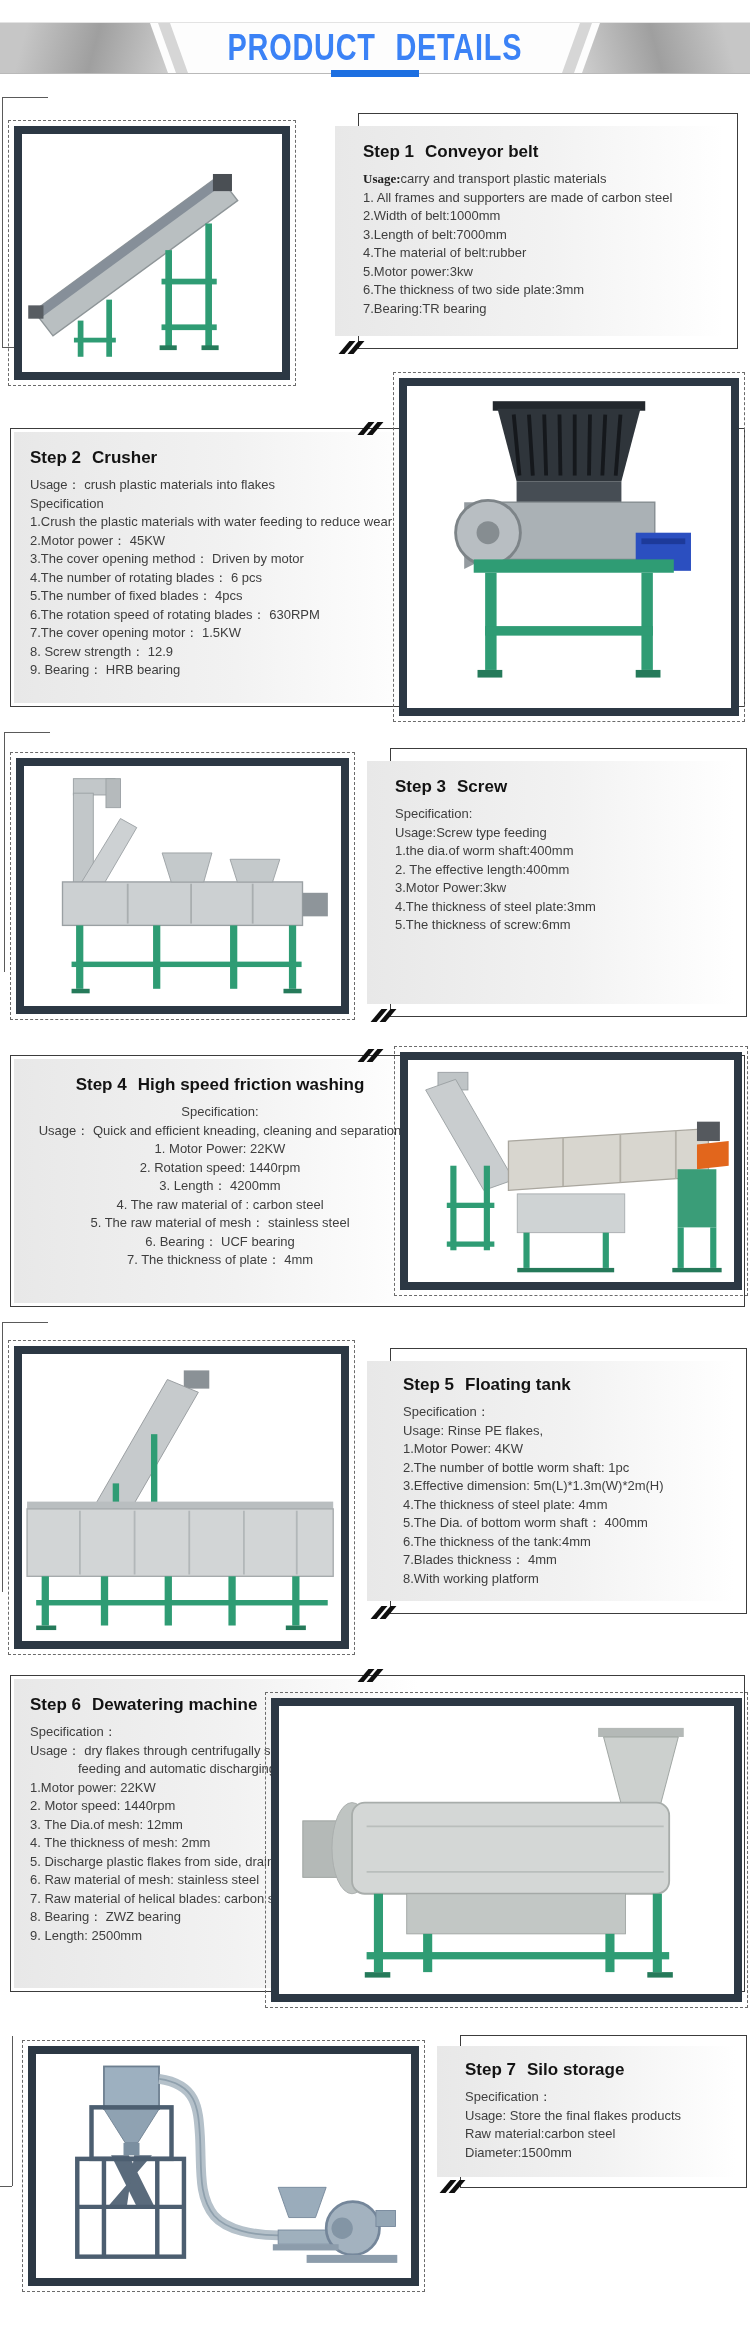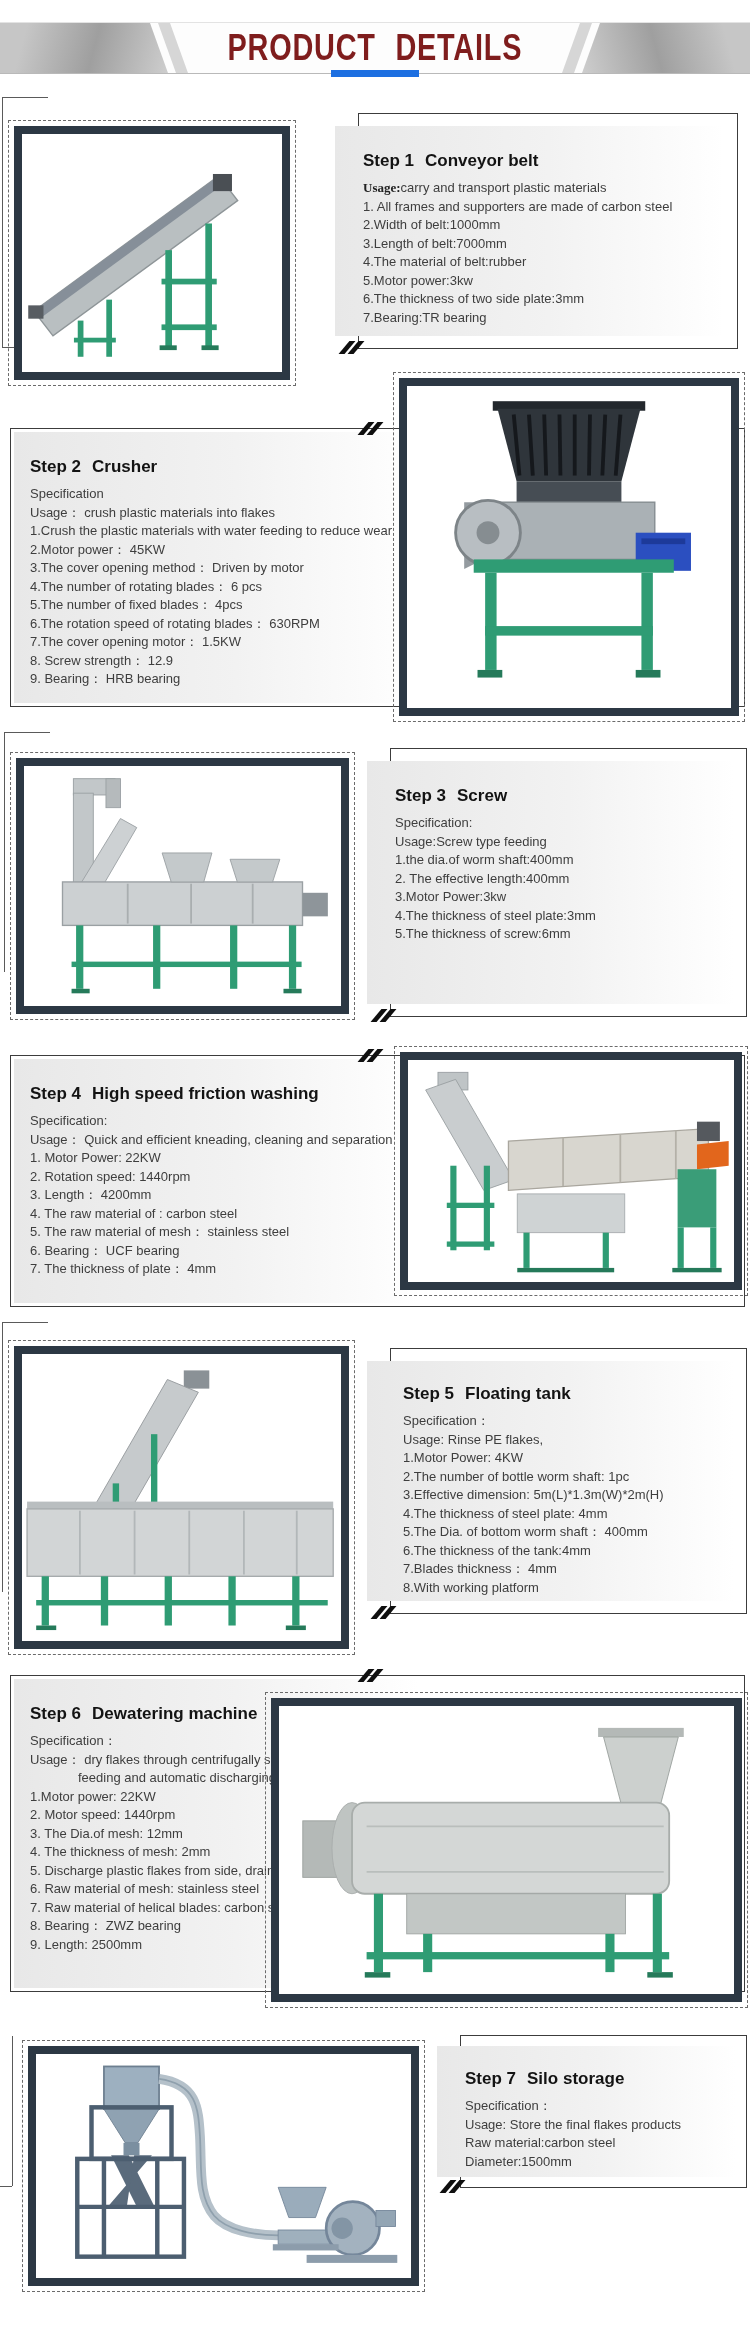--- a/index.html
+++ b/index.html
@@ -12,29 +12,29 @@
   .shape{position:absolute;top:0;height:50px;}
   .big-l{left:0;width:170px;background:linear-gradient(105deg,#c6c6c6 15%,#9f9f9f 55%,#cfcfcf 100%);
          clip-path:polygon(0 0,150px 0,168px 50px,0 50px);}
   .stripe-l{left:0;width:192px;background:#d6d6d6;
          clip-path:polygon(158px 0,170px 0,188px 50px,176px 50px);}
   .big-r{right:0;width:170px;background:linear-gradient(255deg,#c6c6c6 15%,#9f9f9f 55%,#cfcfcf 100%);
          clip-path:polygon(20px 0,170px 0,170px 50px,2px 50px);}
   .stripe-r{right:0;width:192px;background:#d6d6d6;
          clip-path:polygon(22px 0,34px 0,16px 50px,4px 50px);}
   .banner-title{position:absolute;left:0;right:0;top:3px;text-align:center;
-         font-size:37px;font-weight:bold;color:#7f1d1d;line-height:44px;}
+         font-size:37px;font-weight:bold;color:#3b82f6;line-height:44px;}
   .banner-title span{display:inline-block;transform:scaleX(0.78);word-spacing:14px;letter-spacing:1px;}
   .banner-underline{position:absolute;left:50%;bottom:-4px;transform:translateX(-50%);
          width:88px;height:7px;background:#1c6fe1;}
 
   
   .tbox{position:absolute;border:1px solid #3c3c3c;background:#fff;z-index:1;}
   .panel{position:absolute;background:linear-gradient(90deg,#e8e8e8 0%,#f2f2f2 55%,#ffffff 100%);}
-  .step-title{font-size:17px;font-weight:bold;color:#131313;margin:13px 0 8px 0;white-space:nowrap;}
+  .step-title{font-size:17px;font-weight:bold;color:#131313;margin:4px 0 8px 0;white-space:nowrap;}
   .step-title .mname{margin-left:11px;}
   .spec-line{font-size:13px;color:#3e3e3e;line-height:18.5px;padding-left:12px;text-indent:-12px;}
   .spec-line.no-hang{padding-left:0;text-indent:0;}
   .spec-line.hang-lg{padding-left:48px;text-indent:-48px;}
   .spec-line b{color:#222;font-family:Liberation Serif, serif;}
 
   
   .deco{position:absolute;width:22px;height:13px;z-index:4;}
   .deco i{position:absolute;top:0;width:6px;height:13px;background:#0f0f0f;transform:skewX(-40deg);}
   .deco i:nth-child(2){left:9px;}
@@ -106,22 +106,22 @@
         <rect x="54" y="214" width="44" height="5" fill="#2f9c74"></rect>
       </svg>
     </div>
   </div>
 
   <div class="tbox" style="left:10px;top:428px;width:733px;height:277px;">
     <div class="panel" style="left:3px;top:3px;bottom:3px;width:380px;padding:12px 8px 8px 16px;">
       <div class="step-title">
         <span>Step 2</span><span class="mname">Crusher</span>
       </div>
+      <div class="spec-line">Usage： crush plastic materials into flakes</div>
       <div class="spec-line">Specification</div>
-      <div class="spec-line">Usage： crush plastic materials into flakes</div>
       <div class="spec-line">1.Crush the plastic materials with water feeding to reduce wear</div>
       <div class="spec-line">2.Motor power： 45KW</div>
       <div class="spec-line">3.The cover opening method： Driven by motor</div>
       <div class="spec-line">4.The number of rotating blades： 6 pcs</div>
       <div class="spec-line">5.The number of fixed blades： 4pcs</div>
       <div class="spec-line">6.The rotation speed of rotating blades： 630RPM</div>
       <div class="spec-line">7.The cover opening motor： 1.5KW</div>
       <div class="spec-line">8. Screw strength： 12.9</div>
       <div class="spec-line">9. Bearing： HRB bearing</div>
     </div>
@@ -202,21 +202,21 @@
         <rect x="140" y="176" width="8" height="70" fill="#2f9c74"></rect>
         <rect x="225" y="176" width="8" height="70" fill="#2f9c74"></rect>
         <rect x="290" y="176" width="8" height="70" fill="#2f9c74"></rect>
         <rect x="50" y="216" width="254" height="6" fill="#2f9c74"></rect>
         <rect x="50" y="246" width="20" height="5" fill="#257a5a"></rect>
         <rect x="284" y="246" width="20" height="5" fill="#257a5a"></rect>
       </svg>
     </div>
   </div>
 
-  <div class="tbox" style="left:10px;top:1055px;width:733px;height:250px;">
+  <div class="tbox" style="left:10px;top:1055px;width:733px;height:250px;text-align:center;">
     <div class="panel" style="left:3px;top:3px;bottom:3px;width:380px;padding:12px 8px 6px 16px;">
       <div class="step-title">
         <span>Step 4</span><span class="mname">High speed friction washing</span>
       </div>
       <div class="spec-line">Specification:</div>
       <div class="spec-line no-hang">Usage： Quick and efficient kneading, cleaning and separation</div>
       <div class="spec-line">1. Motor Power: 22KW</div>
       <div class="spec-line">2. Rotation speed: 1440rpm</div>
       <div class="spec-line">3. Length： 4200mm</div>
       <div class="spec-line">4. The raw material of : carbon steel</div>

